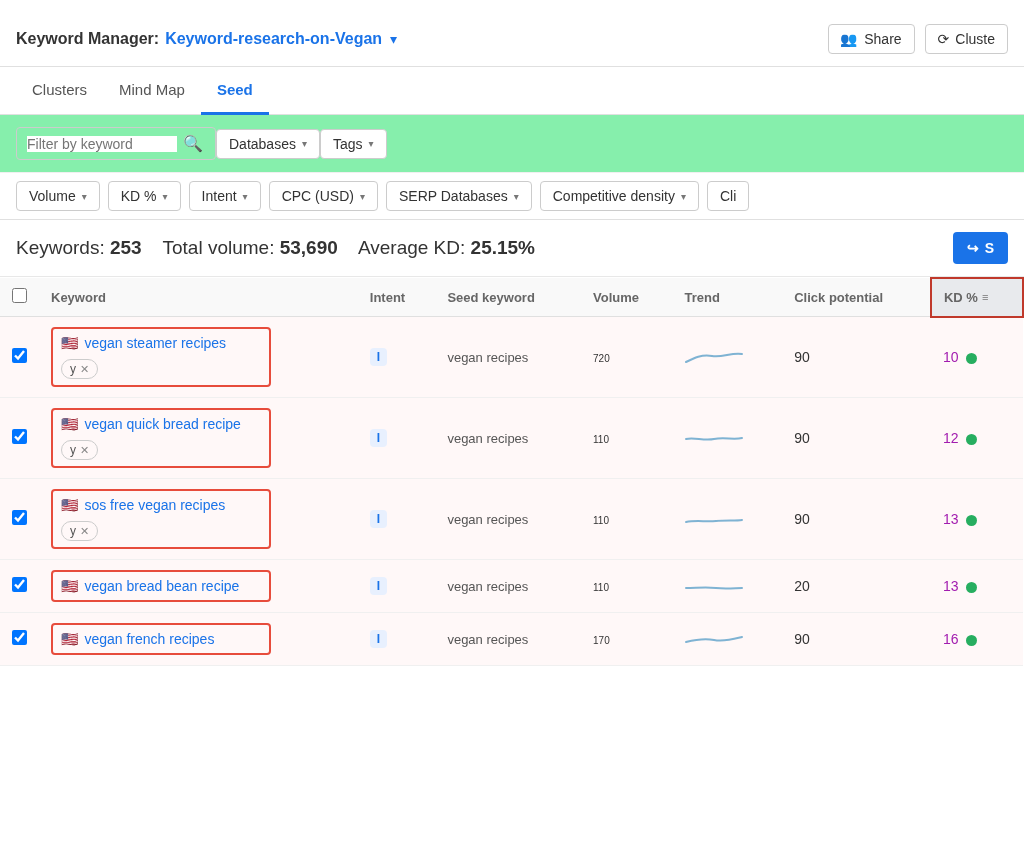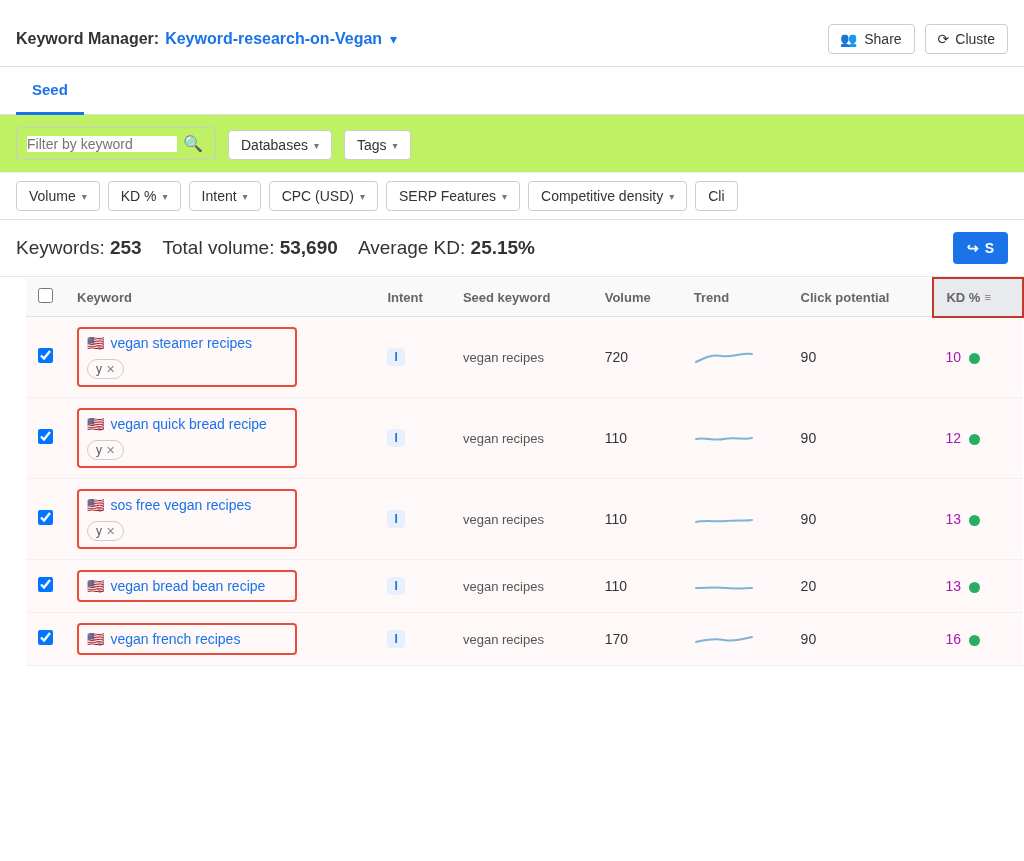--- a/index.html
+++ b/index.html
@@ -13,47 +13,47 @@
     .header-chevron { color: #1a73e8; font-size: 14px; cursor: pointer; margin-left: 2px; }
     .header-right { display: flex; align-items: center; gap: 10px; }
     .header-btn { display: flex; align-items: center; gap: 6px; border: 1px solid #ccc; border-radius: 4px; padding: 6px 12px; cursor: pointer; font-size: 14px; color: #333; background: #fff; }
 
     
     .tabs { display: flex; align-items: center; padding: 0 16px; border-bottom: 1px solid #e0e0e0; background: #fff; }
     .tab { padding: 14px 16px; font-size: 15px; color: #555; cursor: pointer; border-bottom: 3px solid transparent; margin-bottom: -1px; }
     .tab.active { color: #1a73e8; border-bottom: 3px solid #1a73e8; font-weight: 600; }
 
     
-    .filter-row { display: flex; align-items: flex-end; gap: 12px; padding: 12px 16px; border-bottom: 1px solid #f0f0f0; background: #bef264; flex-wrap: wrap; }
+    .filter-row { display: flex; align-items: center; gap: 0; padding: 12px 16px; border-bottom: 1px solid #f0f0f0; background: #86efac; flex-wrap: wrap; }
     .search-box { display: flex; align-items: center; border: 1px solid #ccc; border-radius: 4px; padding: 6px 10px; gap: 6px; min-width: 200px; }
     .search-box input { border: none; outline: none; font-size: 14px; color: #999; width: 150px; }
     .search-icon { color: #555; font-size: 16px; cursor: pointer; }
     .dropdown-btn { display: flex; align-items: center; gap: 6px; border: 1px solid #ccc; border-radius: 4px; padding: 6px 12px; cursor: pointer; font-size: 14px; color: #333; background: #fff; white-space: nowrap; }
     .dropdown-btn .chevron { font-size: 10px; color: #777; }
 
     
     .filter-row2 { display: flex; align-items: center; gap: 8px; padding: 8px 16px; border-bottom: 1px solid #e0e0e0; background: #fff; flex-wrap: wrap; }
 
     
     .stats-row { display: flex; align-items: center; justify-content: space-between; padding: 12px 16px; background: #fff; border-bottom: 1px solid #e8e8e8; }
     .stats-text { font-size: 19px; color: #333; }
     .stats-text b { font-weight: 700; }
     .export-btn { display: flex; align-items: center; gap: 6px; background: #1a73e8; color: #fff; border: none; border-radius: 4px; padding: 8px 14px; cursor: pointer; font-size: 14px; font-weight: 600; }
 
     
-    .table-container { width: 100%; overflow-x: auto; padding-left: 26px; }
+    .table-container { width: 100%; overflow-x: auto; }
     table { width: 100%; border-collapse: collapse; }
     thead tr { background: #f9f9f9; border-bottom: 1px solid #e0e0e0; }
     th { padding: 10px 12px; font-size: 13px; color: #666; font-weight: 600; text-align: left; white-space: nowrap; }
     th.kd-header { background: #e8eaed; border: 2px solid #c0392b; border-radius: 2px; }
     td { padding: 10px 12px; font-size: 14px; color: #333; vertical-align: middle; border-bottom: 1px solid #f0f0f0; }
     .keyword-link { color: #1a73e8; text-decoration: none; cursor: pointer; font-size: 14px; }
     .intent-badge { display: inline-flex; align-items: center; justify-content: center; background: #e8f0fe; color: #1a73e8; border-radius: 4px; padding: 2px 7px; font-size: 12px; font-weight: 700; }
     .seed-kw { font-size: 13px; color: #555; }
-    .volume-val { font-size: 14px; color: #333; }
+    .volume-val { font-size: 10px; color: #333; }
     .click-val { font-size: 14px; color: #333; }
     .kd-val { font-size: 14px; color: #a21caf; font-weight: 500; }
     .kd-dot { display: inline-block; width: 11px; height: 11px; border-radius: 50%; background: #27ae60; margin-left: 4px; vertical-align: middle; }
     .tag-chip { display: inline-flex; align-items: center; gap: 4px; border: 1px solid #ccc; border-radius: 20px; padding: 2px 8px; font-size: 12px; color: #555; margin-top: 4px; cursor: pointer; }
     .tag-chip .x { font-size: 11px; color: #888; cursor: pointer; }
     .checkbox-cell { width: 30px; }
     input[type=checkbox] { cursor: pointer; width: 15px; height: 15px; }
 
     
     .red-selected-row { background: #fff8f8; }
@@ -81,20 +81,22 @@
       <span>Share</span>
     </button>
     <button class="header-btn">
       <span>⟳</span>
       <span>Cluste</span>
     </button>
   </div>
 </div>
 
 <div class="tabs">
+  <div class="tab">Clusters</div>
+  <div class="tab">Mind Map</div>
   <div class="tab active">Seed</div>
 </div>
 
 <div class="filter-row">
   <div class="search-box">
     <input type="text" placeholder="Filter by keyword" style="">
     <span class="search-icon">🔍</span>
   </div>
   <button class="dropdown-btn">
     <span>Databases</span>
@@ -117,21 +119,21 @@
   </button>
   <button class="dropdown-btn">
     <span>Intent</span>
     <span class="chevron">▾</span>
   </button>
   <button class="dropdown-btn">
     <span>CPC (USD)</span>
     <span class="chevron">▾</span>
   </button>
   <button class="dropdown-btn">
-    <span>SERP Features</span>
+    <span>SERP Databases</span>
     <span class="chevron">▾</span>
   </button>
   <button class="dropdown-btn">
     <span>Competitive density</span>
     <span class="chevron">▾</span>
   </button>
   <button class="dropdown-btn">
     <span>Cli</span>
   </button>
 </div>

